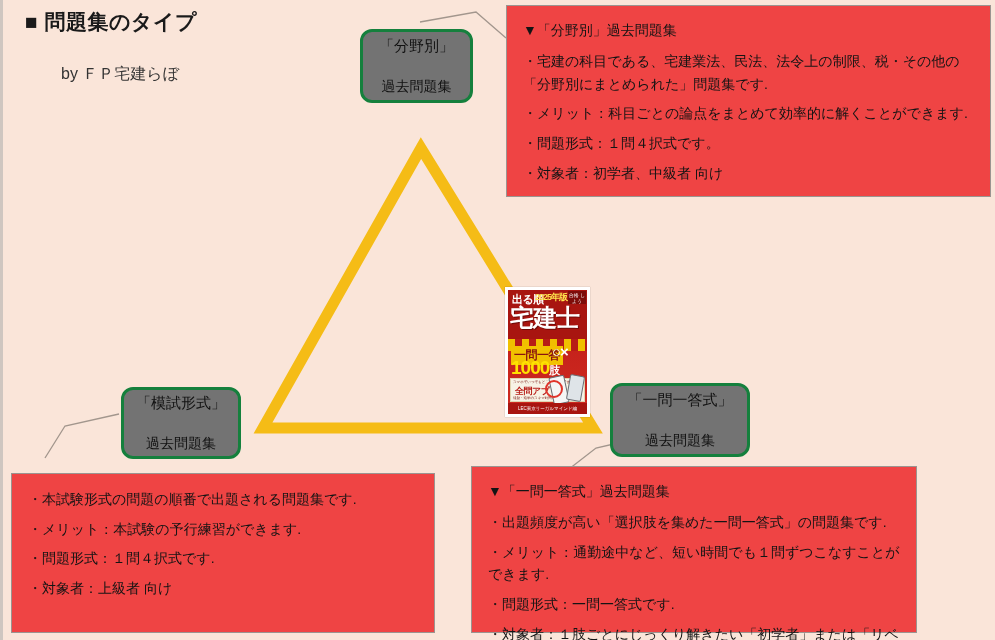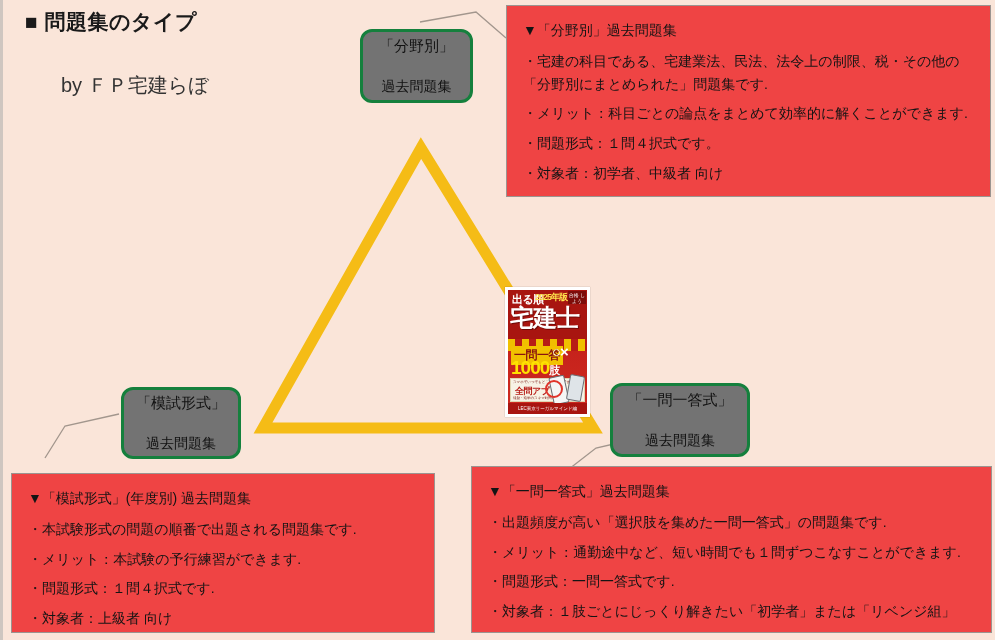--- a/index.html
+++ b/index.html
@@ -33,23 +33,23 @@
     width: 420px;
   }
   #page-title {
     font-size: 21px;
     font-weight: bold;
     color: #1a1a1a;
     letter-spacing: 0.5px;
     white-space: nowrap;
   }
   #byline {
-    margin-top: 36px;
+    margin-top: 28px;
     margin-left: 36px;
-    font-size: 20px;
+    font-size: 16px;
     color: #333333;
     white-space: nowrap;
   }
 
   
   #triangle-svg {
     position: absolute;
     left: 240px;
     top: 130px;
     width: 380px;
@@ -110,21 +110,21 @@
   }
   .panel-item {
     font-size: 14px;
     line-height: 1.62;
     margin-bottom: 7px;
   }
   .panel-item:last-child { margin-bottom: 0; }
 
   #panel-bunyabetsu { left: 503px; top: 5px;   width: 485px; height: 192px; }
   #panel-moshi      { left: 8px;   top: 473px; width: 424px; height: 160px; }
-  #panel-ichimon    { left: 468px; top: 466px; width: 521px; height: 167px; }
+  #panel-ichimon    { left: 468px; top: 466px; width: 446px; height: 167px; }
 
   
   #book-cover {
     position: absolute;
     left: 502px;
     top: 287px;
     width: 85px;
     height: 130px;
     background: #ffffff;
     box-sizing: border-box;
@@ -346,21 +346,20 @@
 
   <div class="panel" id="panel-bunyabetsu">
     <div class="panel-heading">▼「分野別」過去問題集</div>
     <div class="panel-item">・宅建の科目である、宅建業法、民法、法令上の制限、税・その他の「分野別にまとめられた」問題集です.</div>
     <div class="panel-item">・メリット：科目ごとの論点をまとめて効率的に解くことができます.</div>
     <div class="panel-item">・問題形式：１問４択式です。</div>
     <div class="panel-item">・対象者：初学者、中級者 向け</div>
   </div>
 
   <div class="panel" id="panel-moshi">
-    <div class="panel-heading">▼「模試形式」(年度別) 過去問題集</div>
     <div class="panel-item">・本試験形式の問題の順番で出題される問題集です.</div>
     <div class="panel-item">・メリット：本試験の予行練習ができます.</div>
     <div class="panel-item">・問題形式：１問４択式です.</div>
     <div class="panel-item">・対象者：上級者 向け</div>
   </div>
 
   <div class="panel" id="panel-ichimon">
     <div class="panel-heading">▼「一問一答式」過去問題集</div>
     <div class="panel-item">・出題頻度が高い「選択肢を集めた一問一答式」の問題集です.</div>
     <div class="panel-item">・メリット：通勤途中など、短い時間でも１問ずつこなすことができます.</div>

